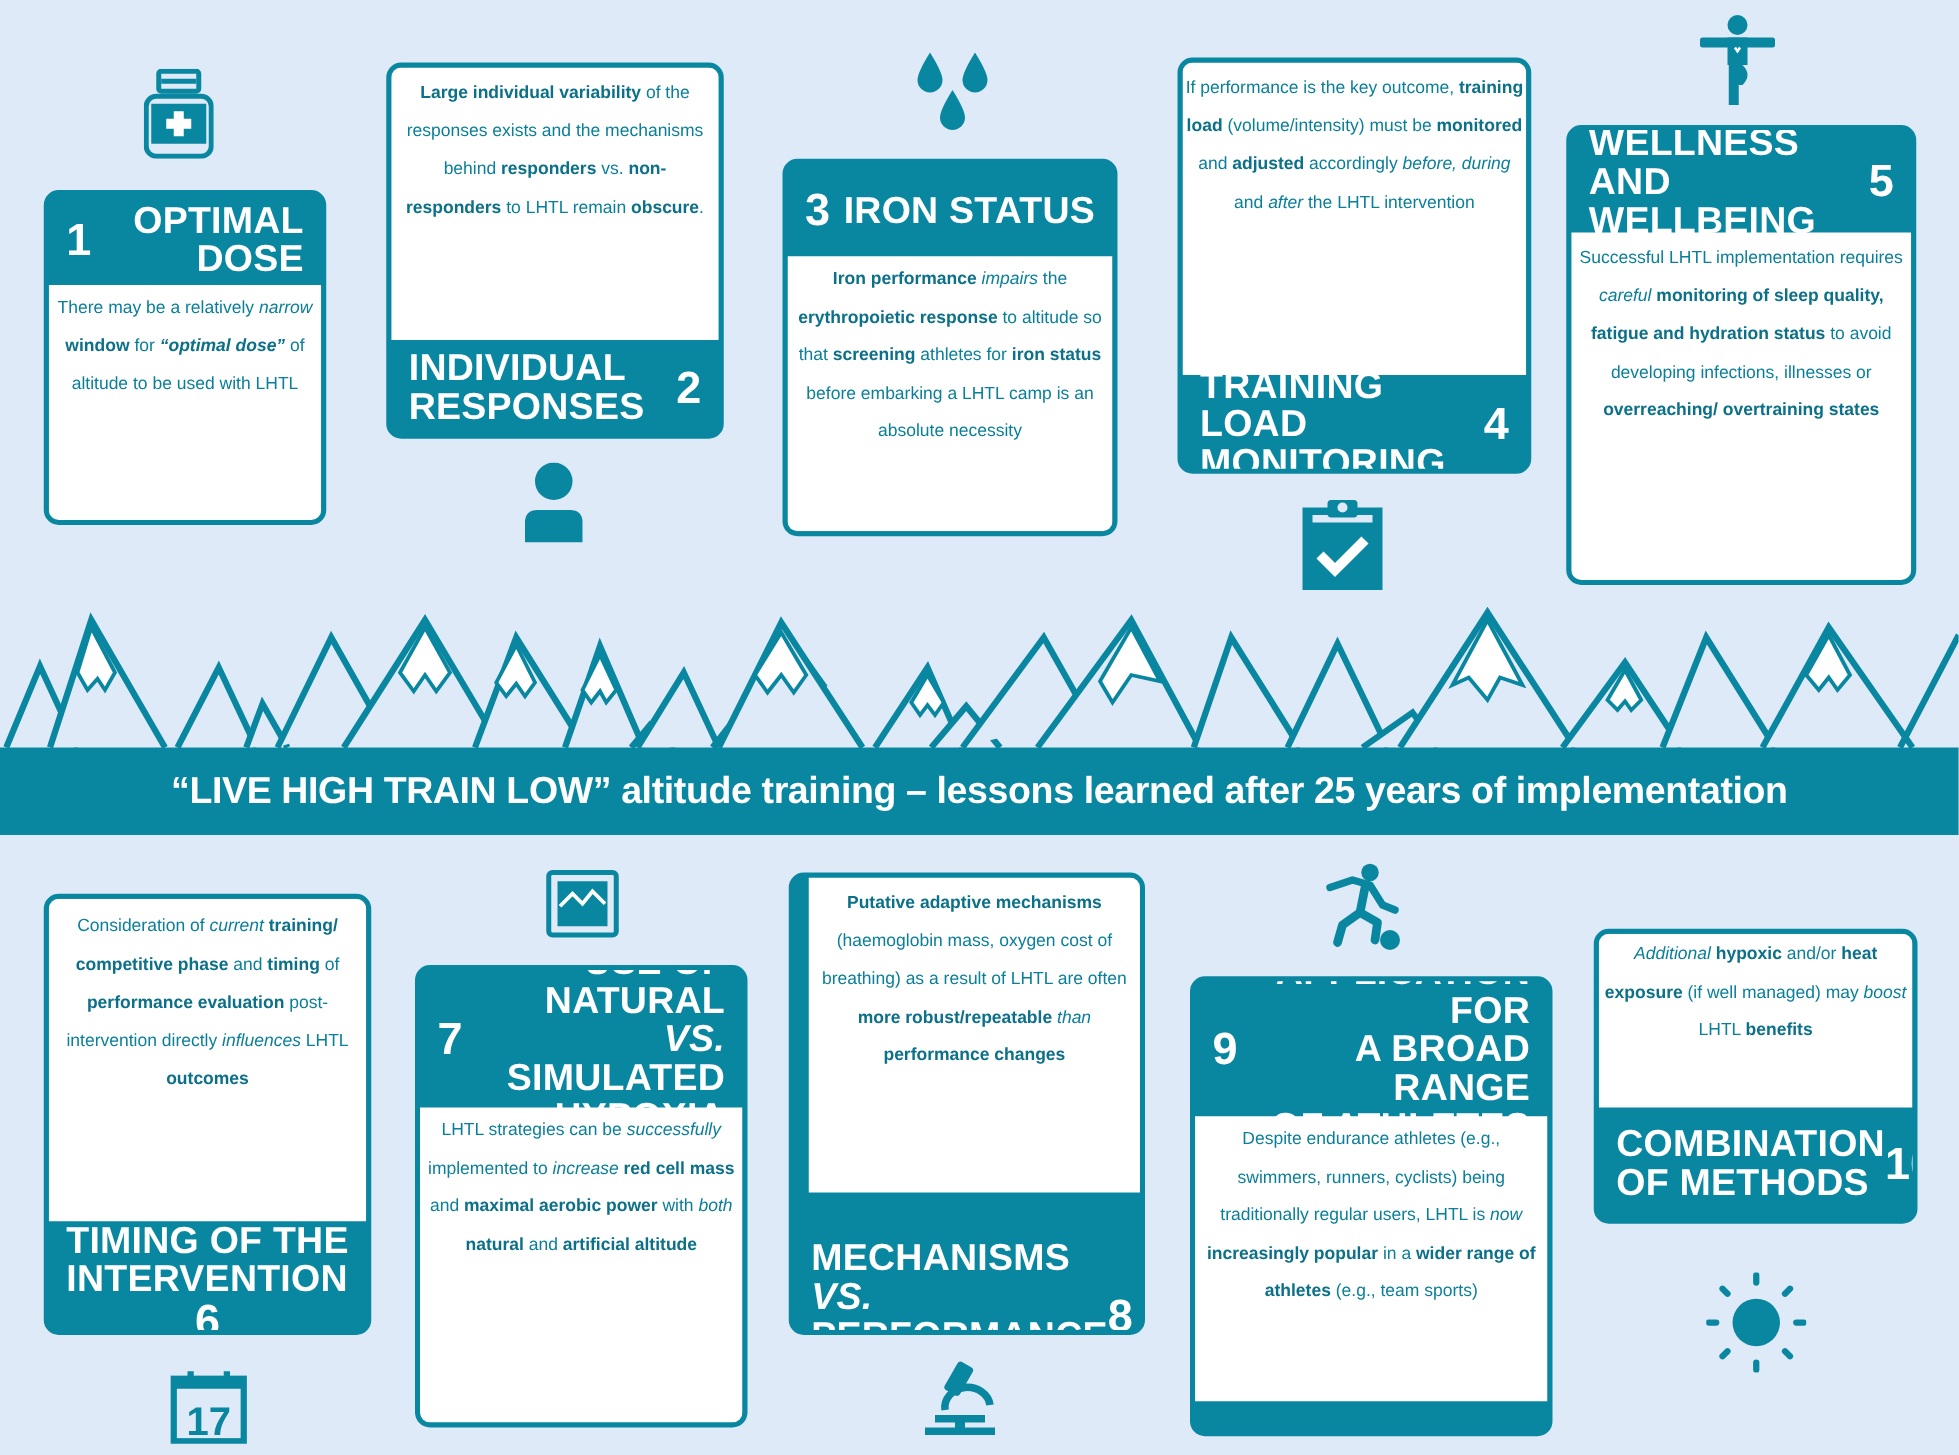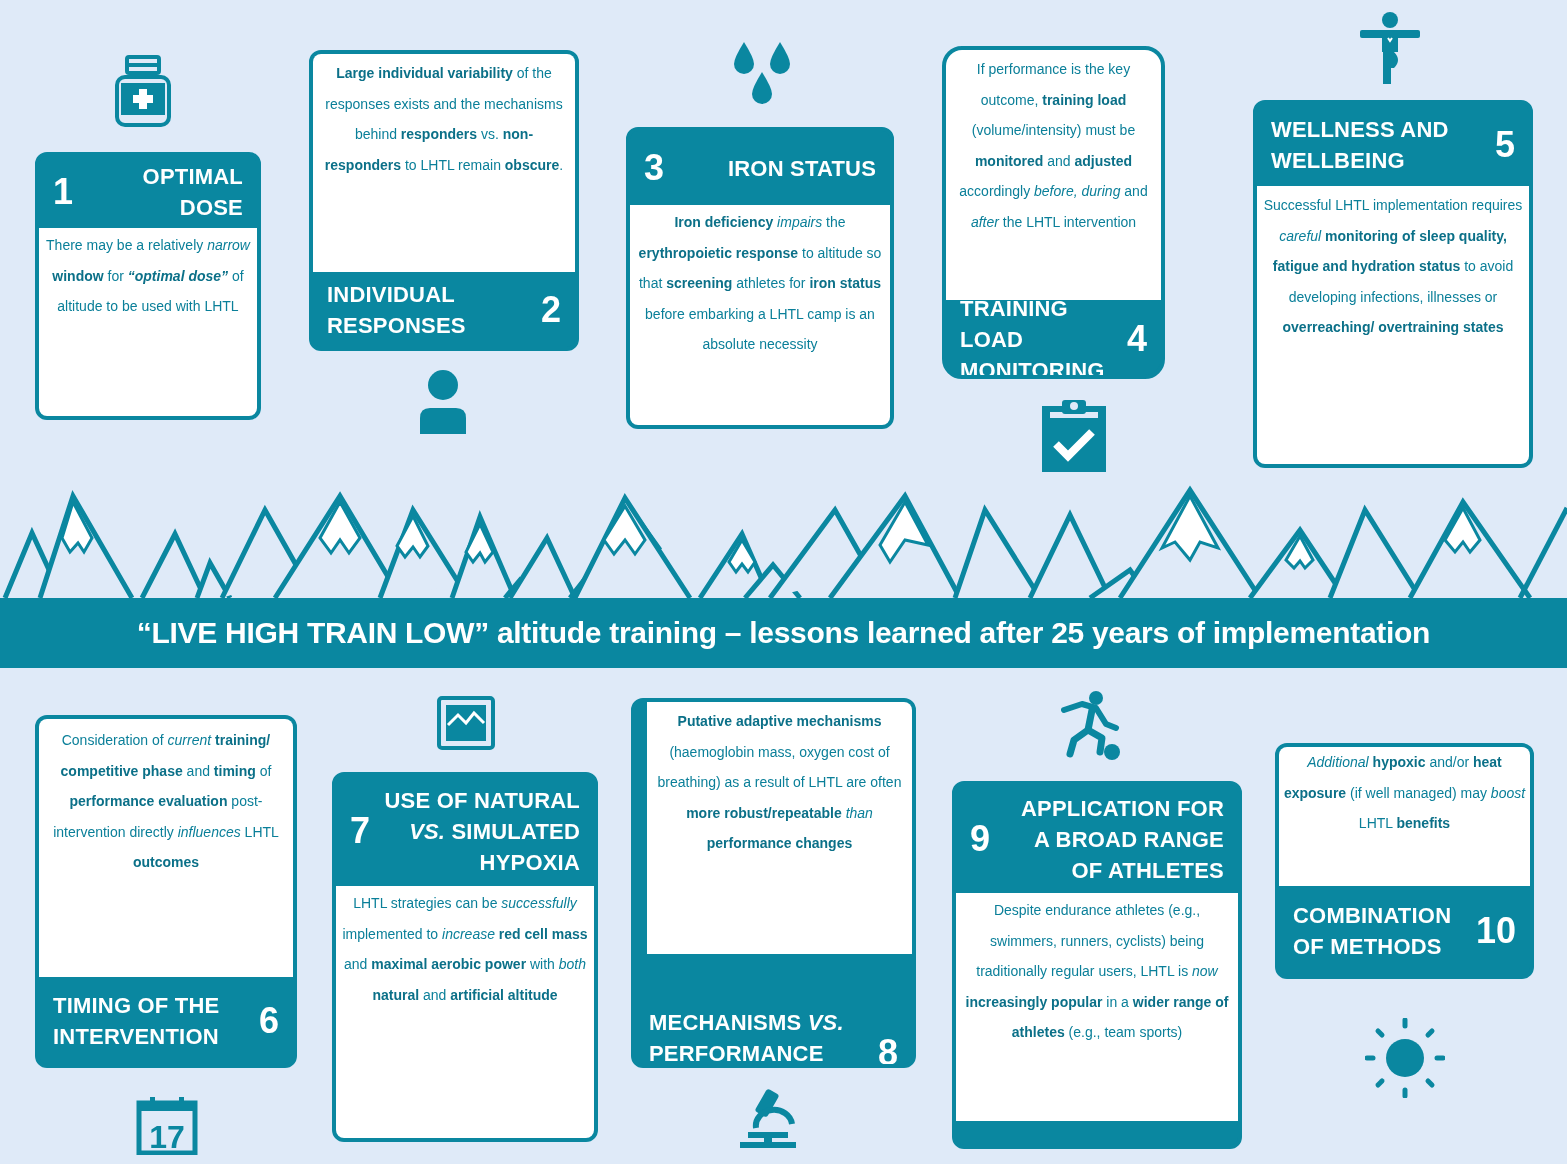--- a/index.html
+++ b/index.html
@@ -5,21 +5,21 @@
   html, body { margin:0; padding:0; }
   body {
     width:1567px; height:1164px; position:relative; overflow:hidden;
     background:#dfeaf8;
     font-family:"Liberation Sans", "DejaVu Sans", sans-serif;
     color:#0a7f99;
   }
   .card { position:absolute; box-sizing:border-box; border:4px solid #0a87a0; border-radius:12px; background:#0a87a0; overflow:hidden; }
   .card .hdr { color:#fff; font-weight:bold; display:flex; align-items:center; justify-content:space-between; padding:0 14px; box-sizing:border-box; }
   .card .hdr .num { font-size:36px; font-weight:bold; line-height:1; }
-  .card .hdr .ttl { font-size:22px; line-height:31px; letter-spacing:0.2px; }
+  .card .hdr .ttl { font-size:30px; line-height:31px; letter-spacing:0.2px; }
   .card .hdr .ttl.right { text-align:right; }
   .card .body { background:#fff; color:#0a7f99; text-align:center; font-size:14px; line-height:30.5px; padding:4px 6px; box-sizing:border-box; }
   .card .body b { color:#0b7088; }
   .icon { position:absolute; }
   .icon svg { display:block; }
   .banner { position:absolute; left:0; top:598px; width:1567px; height:70px; background:#0a87a0; color:#fff; font-weight:bold; font-size:30px; display:flex; align-items:center; justify-content:center; letter-spacing:-0.3px; }
   .mountains { position:absolute; left:0; top:480px; width:1567px; height:120px; }
 </style>
 </head>
 <body>
@@ -109,24 +109,24 @@
     <path d="M48,0 Q58,16 58,22 A10,10 0 0 1 38,22 Q38,16 48,0 Z" fill="#0a87a0"></path>
     <path d="M30,30 Q40,46 40,52 A10,10 0 0 1 20,52 Q20,46 30,30 Z" fill="#0a87a0"></path>
   </svg>
 </div>
 
 <div class="card" style="left:626px;top:127px;width:268px;height:302px;">
   <div class="hdr" style="height:74px;">
     <span class="num">3</span>
     <span class="ttl right">IRON STATUS</span>
   </div>
-  <div class="body" style="height:220px;padding:2px 4px;"><b>Iron deficiency</b> <i>impairs</i> the <b>erythropoietic response</b> to altitude so that <b>screening</b> athletes for <b>iron status</b> before embarking a LHTL camp is an absolute necessity</div>
-</div>
-
-<div class="card" style="left:942px;top:46px;width:223px;height:333px;border-radius:20px;">
+  <div class="body" style="height:220px;padding:2px 4px;"><b>Iron performance</b> <i>impairs</i> the <b>erythropoietic response</b> to altitude so that <b>screening</b> athletes for <b>iron status</b> before embarking a LHTL camp is an absolute necessity</div>
+</div>
+
+<div class="card" style="left:942px;top:46px;width:283px;height:333px;">
   <div class="body" style="height:250px;padding:4px 2px;">If performance is the key outcome, <b>training load</b> (volume/intensity) must be <b>monitored</b> and <b>adjusted</b> accordingly <i>before,</i> <i>during</i> and <i>after</i> the LHTL intervention</div>
   <div class="hdr" style="height:78px;">
     <span class="ttl">TRAINING LOAD<br>MONITORING</span>
     <span class="num">4</span>
   </div>
 </div>
 
 <div class="icon" style="left:1040px;top:396px;">
   <svg width="68" height="78" viewBox="0 0 68 78">
     <rect x="2" y="10" width="64" height="66" fill="#0a87a0"></rect>
@@ -151,21 +151,21 @@
 <div class="card" style="left:1253px;top:100px;width:280px;height:368px;">
   <div class="hdr" style="height:82px;">
     <span class="ttl">WELLNESS AND<br>WELLBEING</span>
     <span class="num">5</span>
   </div>
   <div class="body" style="height:280px;padding:4px 2px;">Successful LHTL implementation requires <i>careful</i> <b>monitoring of sleep quality, fatigue and hydration status</b> to avoid developing infections, illnesses or <b>overreaching/ overtraining states</b></div>
 </div>
 
 <div class="card" style="left:35px;top:715px;width:262px;height:353px;">
   <div class="body" style="height:258px;padding:6px 2px;">Consideration of <i>current</i> <b>training/ competitive phase</b> and <b>timing</b> of <b>performance evaluation</b> post-intervention directly <i>influences</i> LHTL <b>outcomes</b></div>
-  <div class="hdr" style="height:88px;">
+  <div class="hdr" style="height:88px;flex-direction:column;">
     <span class="ttl">TIMING OF THE<br>INTERVENTION</span>
     <span class="num">6</span>
   </div>
 </div>
 
 <div class="icon" style="left:136px;top:1095px;">
   <svg width="62" height="60" viewBox="0 0 62 60">
     <rect x="3" y="8" width="56" height="50" fill="none" stroke="#0a87a0" stroke-width="5"></rect>
     <rect x="3" y="8" width="56" height="8" fill="#0a87a0"></rect>
     <rect x="14" y="2" width="5" height="12" fill="#0a87a0"></rect>

